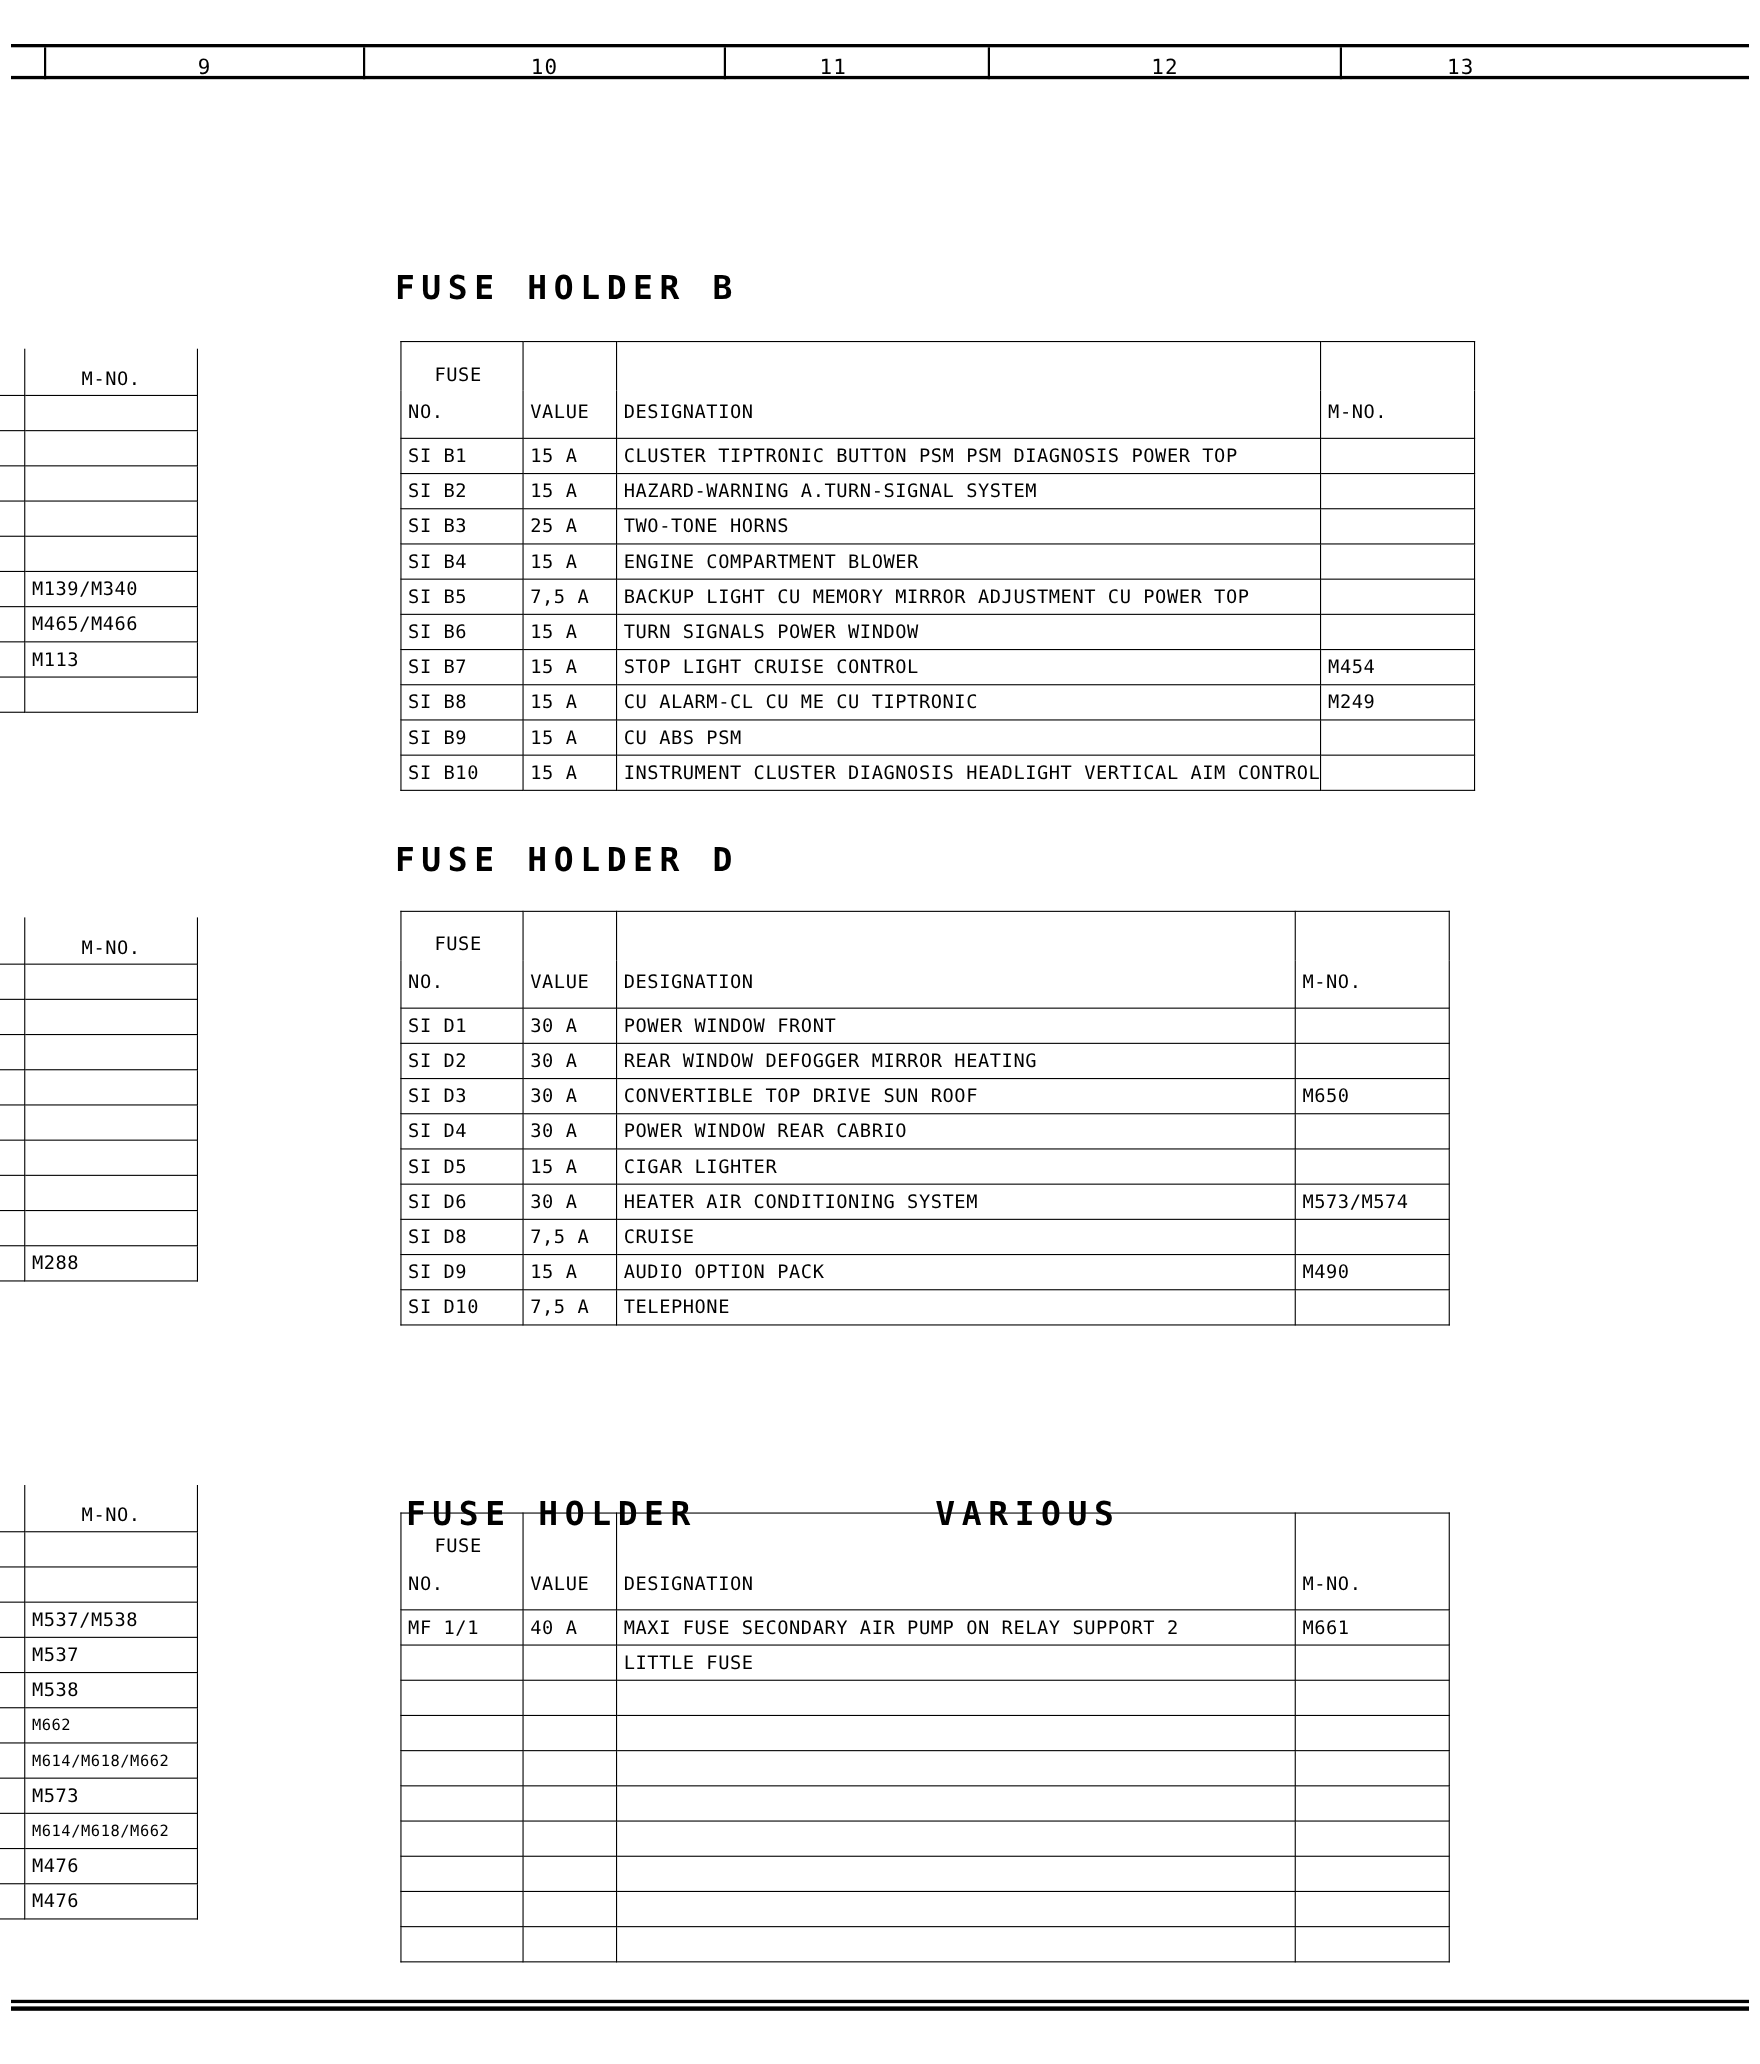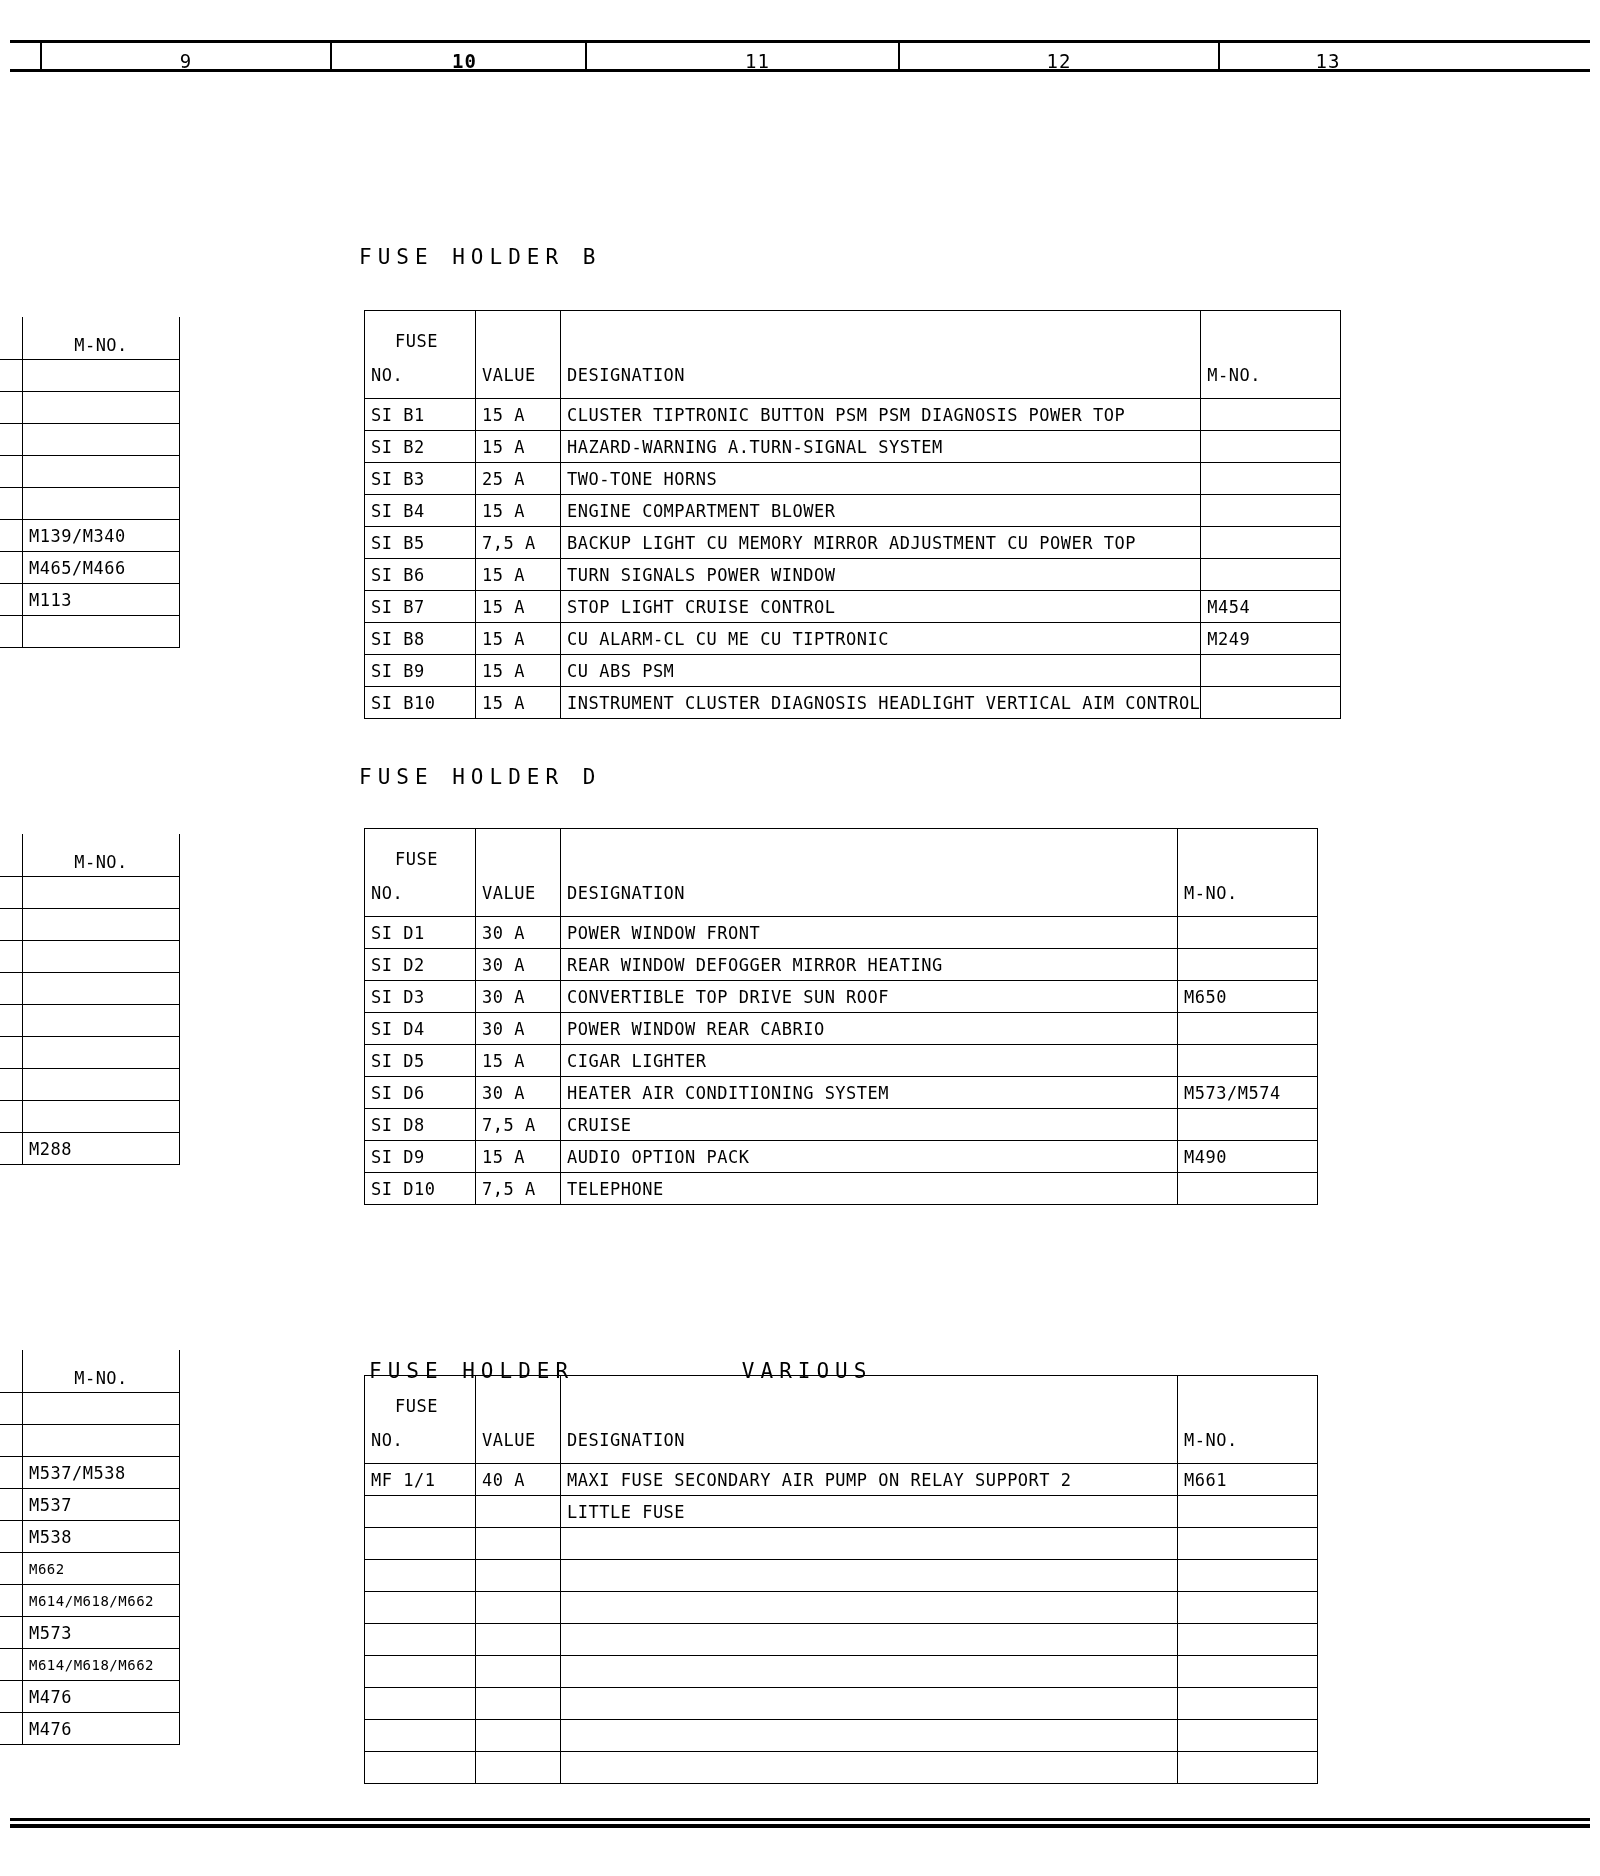--- a/index.html
+++ b/index.html
@@ -54,25 +54,25 @@
     width: 1580px;
     height: 10px;
     border-top: 3px solid #000;
     border-bottom: 4px solid #000;
     box-sizing: border-box;
   }
 
   
   .sec-title {
     position: absolute;
-    font-size: 21px;
+    font-size: 30px;
     letter-spacing: 6px;
     white-space: pre;
     font-family: "DejaVu Sans Mono", "Liberation Mono", monospace;
-    font-weight: 400;
+    font-weight: 700;
   }
 
   
   table.fuse {
     position: absolute;
     border-collapse: collapse;
     font-size: 17px;
     table-layout: fixed;
   }
   table.fuse td, table.fuse th {
@@ -128,21 +128,21 @@
   }
   .small { font-size: 14px; letter-spacing: 0px; }
   .center { text-align: center !important; padding-left: 0 !important; }
 </style>
 </head>
 <body>
 
 <div class="ruler">
   <div class="ruler-tickleft" style="left:30px;"></div>
   <div class="ruler-cell" style="left:32px;  width:290px;">9</div>
-  <div class="ruler-cell" style="left:334px; width:243px;font-weight:bold;">10</div>
+  <div class="ruler-cell" style="left:322px; width:328px;">10</div>
   <div class="ruler-cell" style="left:607px; width:283px;">11</div>
   <div class="ruler-cell" style="left:890px; width:320px;">12</div>
   <div class="ruler-cell" style="left:1173px;width:290px; border-right:none;">13</div>
 </div>
 
 <table class="left" style="left:-40px; top:317px;">
   <tbody>
       <tr class="hdr">
     <td class="lc-desc"></td>
     <td class="lc-mno center">M-NO.</td>

